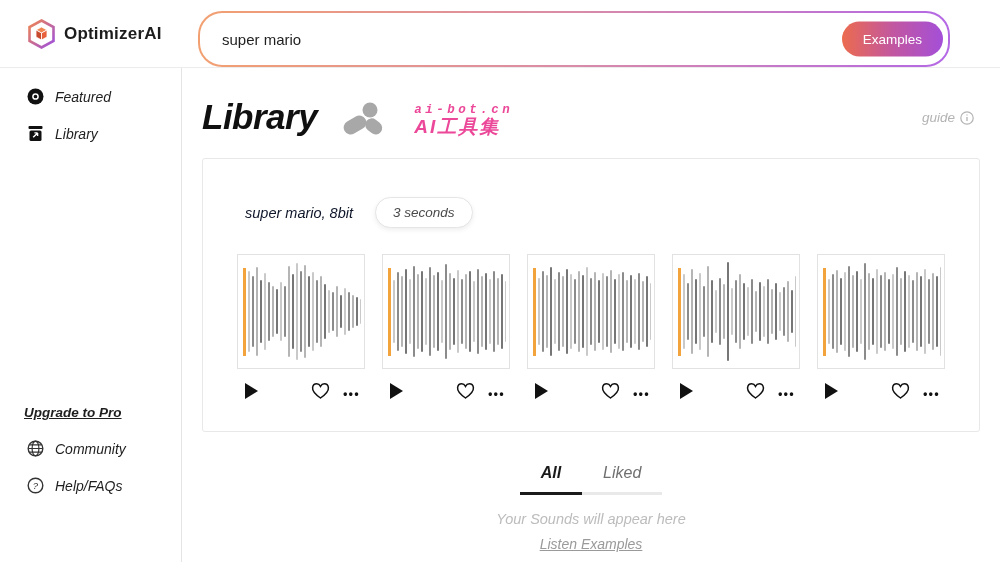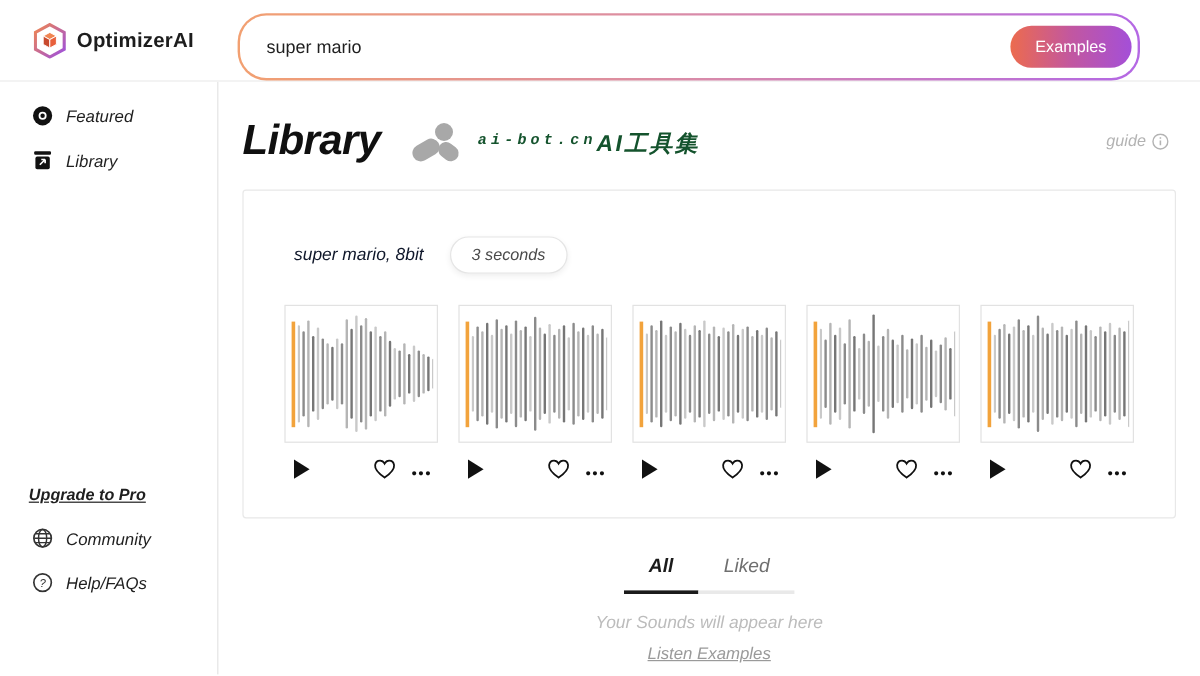--- a/index.html
+++ b/index.html
@@ -36,21 +36,21 @@
   .upgrade { padding:8px 0 10px 24px; font-size:13.5px; font-weight:700;
     text-decoration:underline; color:#1f1f1f; cursor:pointer; }
   .side-bottom { margin-bottom:58px; }
 
   .main { flex:1; position:relative; padding:0 20px; }
 
   
   .title-row { display:flex; align-items:center; margin-top:26px; }
   .page-title { font-size:35px; font-weight:800; color:#101010; letter-spacing:-.5px; }
   .watermark { display:flex; align-items:center; gap:9px; margin-left:26px; margin-top:8px; }
-  .wm-text { display:flex; flex-direction:row; line-height:1.1; color:#14532d; }
+  .wm-text { display:flex; flex-direction:column; line-height:1.1; color:#ec4899;margin-left:16px; }
   .wm-line1 { font-size:12.5px; font-weight:700; letter-spacing:3.5px;
     font-family:"Liberation Mono", monospace; }
   .wm-line2 { font-size:19px; font-weight:700; letter-spacing:2px; }
   .guide { position:absolute; right:26px; top:42px; font-size:13.5px; color:#b3b3b3;
     display:flex; align-items:center; gap:5px; cursor:pointer; }
 
   
   .gen-card { margin-top:18px; border:1px solid #e8e8e8; border-radius:3px;
     background:#fff; padding:24px 34px 30px 34px; }
   .card-head { display:flex; justify-content:space-between; align-items:center; }

